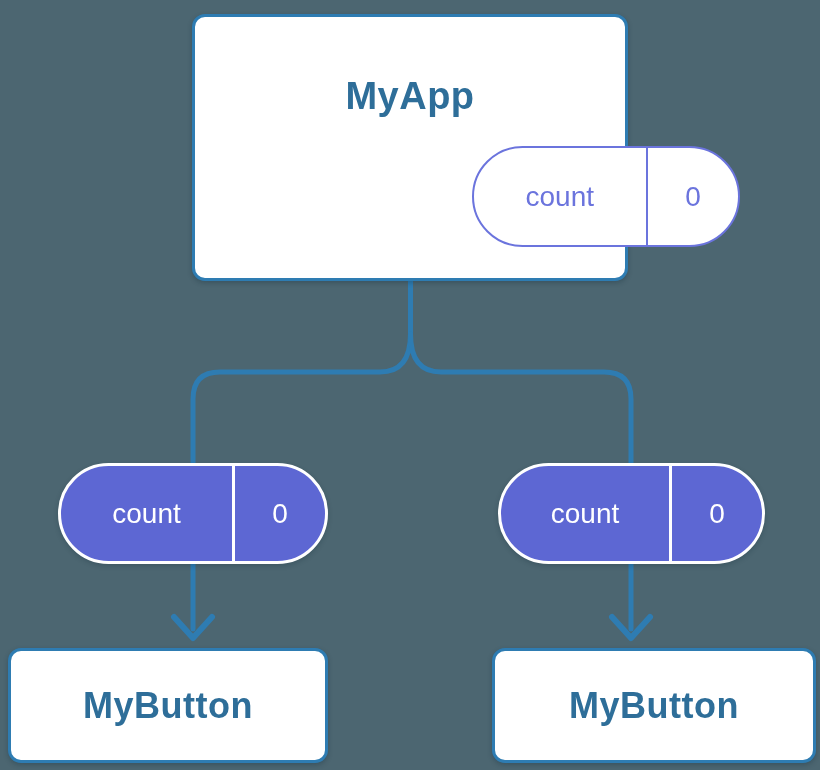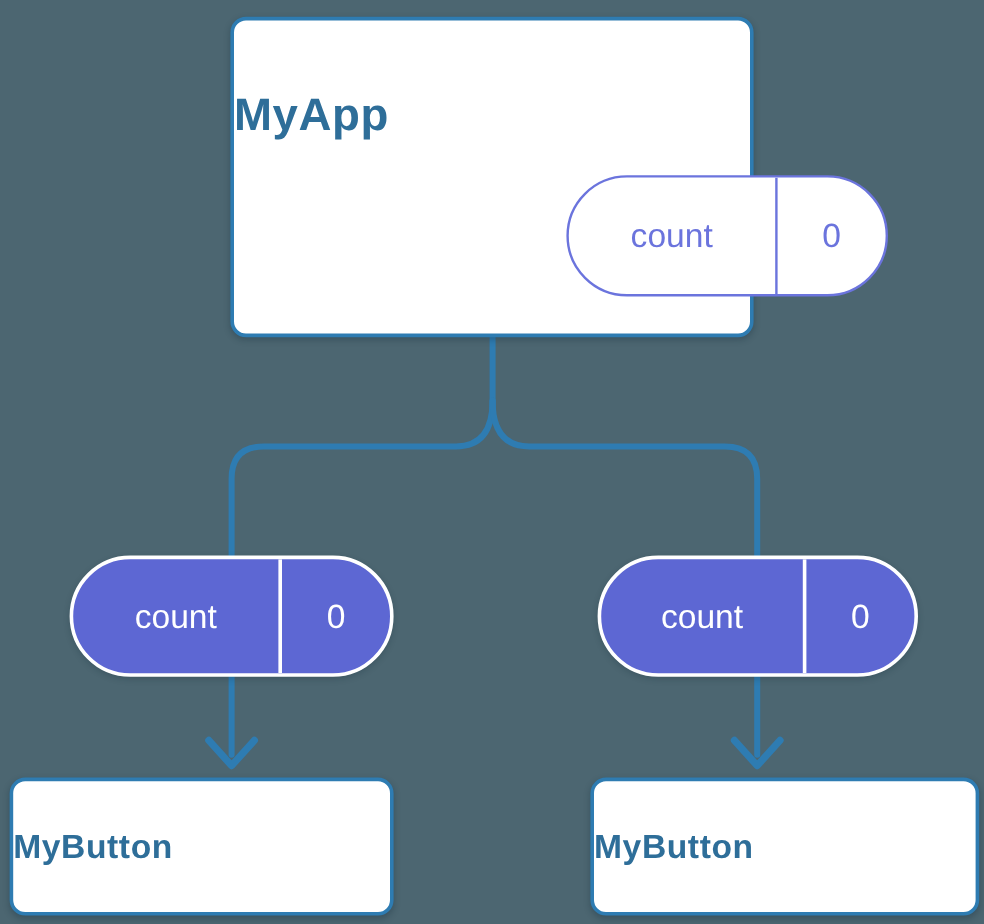--- a/index.html
+++ b/index.html
@@ -36,36 +36,37 @@
   .card-root {
     left: 192px;
     top: 14px;
     width: 436px;
     height: 267px;
   }
   .card-title {
     position: absolute;
     left: 0;
     width: 100%;
+    text-align: center;
     font-size: 38px;
     font-weight: bold;
     letter-spacing: 0.5px;
     color: #2e6e99;
   }
   .card-root .card-title {
     top: 58px;
   }
   .card-leaf {
     display: flex;
     align-items: center;
     justify-content: center;
   }
   .card-leaf .card-title {
     position: static;
-    font-size: 28px;
+    font-size: 36px;
   }
   .card-leaf-left {
     left: 8px;
     top: 648px;
     width: 320px;
     height: 115px;
   }
   .card-leaf-right {
     left: 492px;
     top: 648px;

